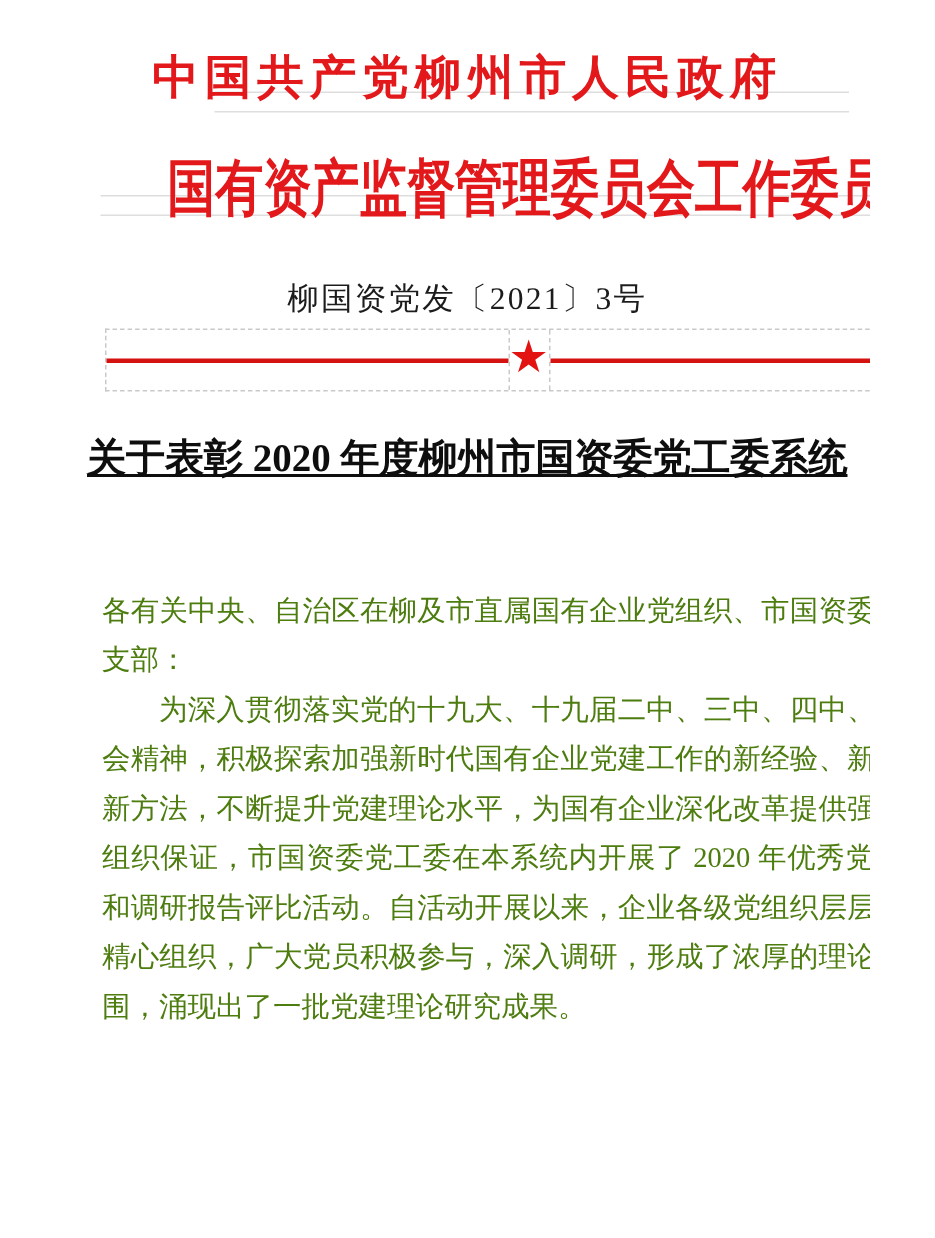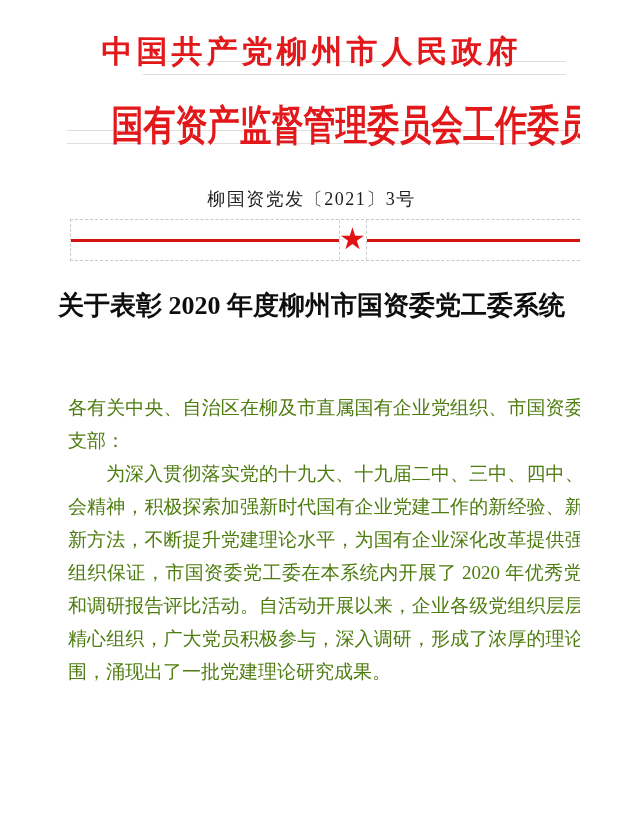--- a/index.html
+++ b/index.html
@@ -49,21 +49,21 @@
     font-weight: bold;
     color: #e2181b;
     white-space: nowrap;
     transform: scaleX(0.78);
     transform-origin: 50% 50%;
   }
   .docnum {
     position: absolute;
     top: 186px; left: 0; right: 0;
     text-align: center;
-    font-size: 18px;
+    font-size: 21px;
     line-height: 26px;
     letter-spacing: 1.5px;
     color: #1c1c1c;
   }
   .divider {
     position: absolute;
     top: 219px; left: 27px;
     width: 563px; height: 40px;
     border: 1px dashed #c9c9c9;
     display: flex;
@@ -94,20 +94,21 @@
   }
   .title {
     position: absolute;
     top: 287px; left: 0; right: 0;
     margin: 0;
     text-align: center;
     font-size: 26px;
     line-height: 37px;
     font-weight: bold;
     color: #0e0e0e;
+    text-decoration: underline;
   }
   .title .tl { display: block; }
   .body-text {
     position: absolute;
     top: 391px; left: 25px;
     width: 573px;
     font-size: 19px;
     line-height: 33px;
     text-align: justify;
     text-justify: inter-character;

